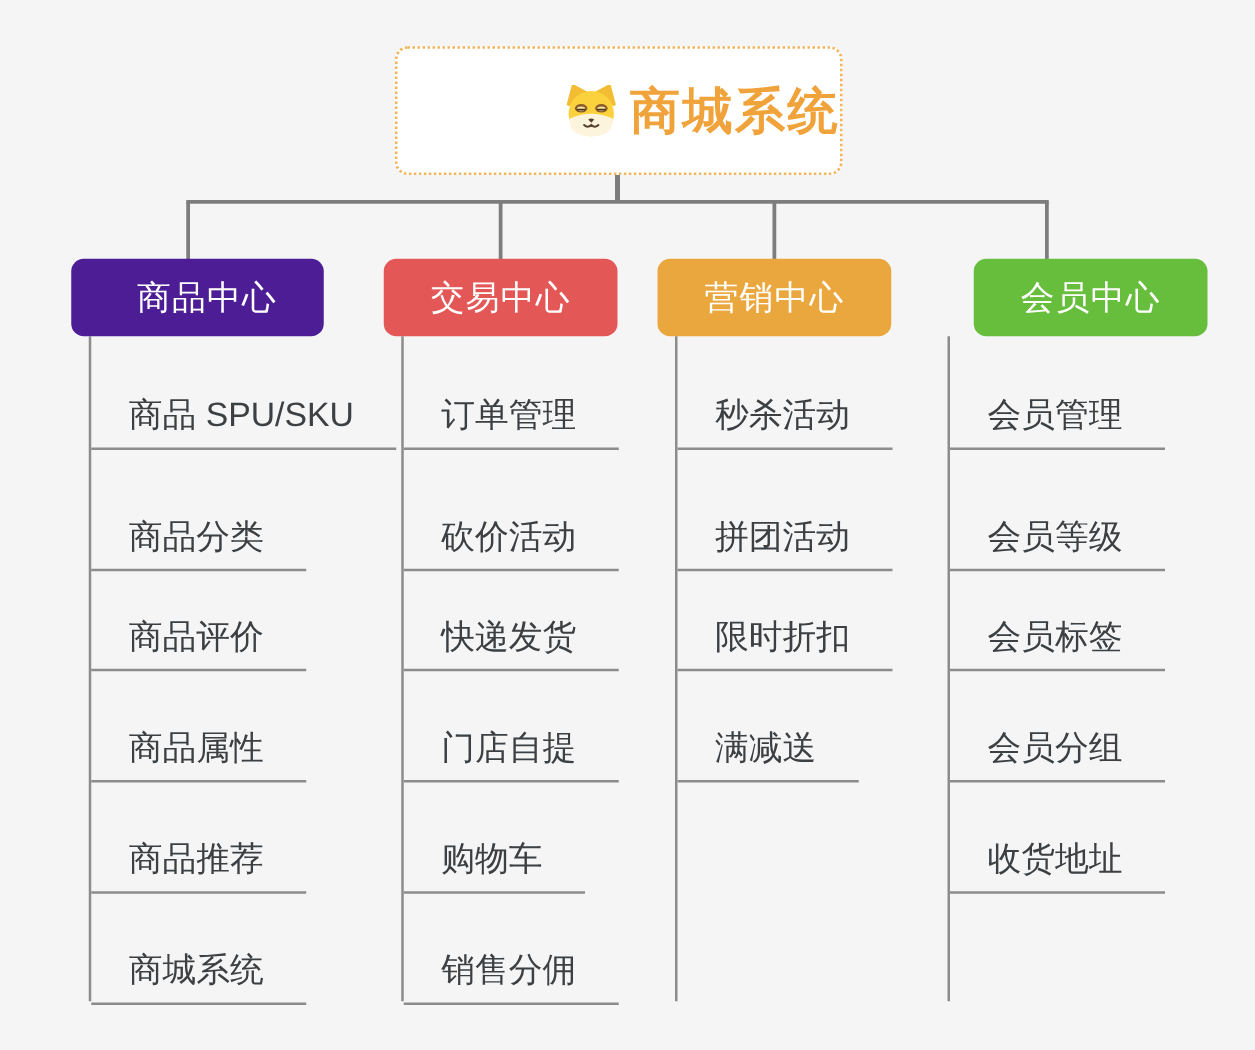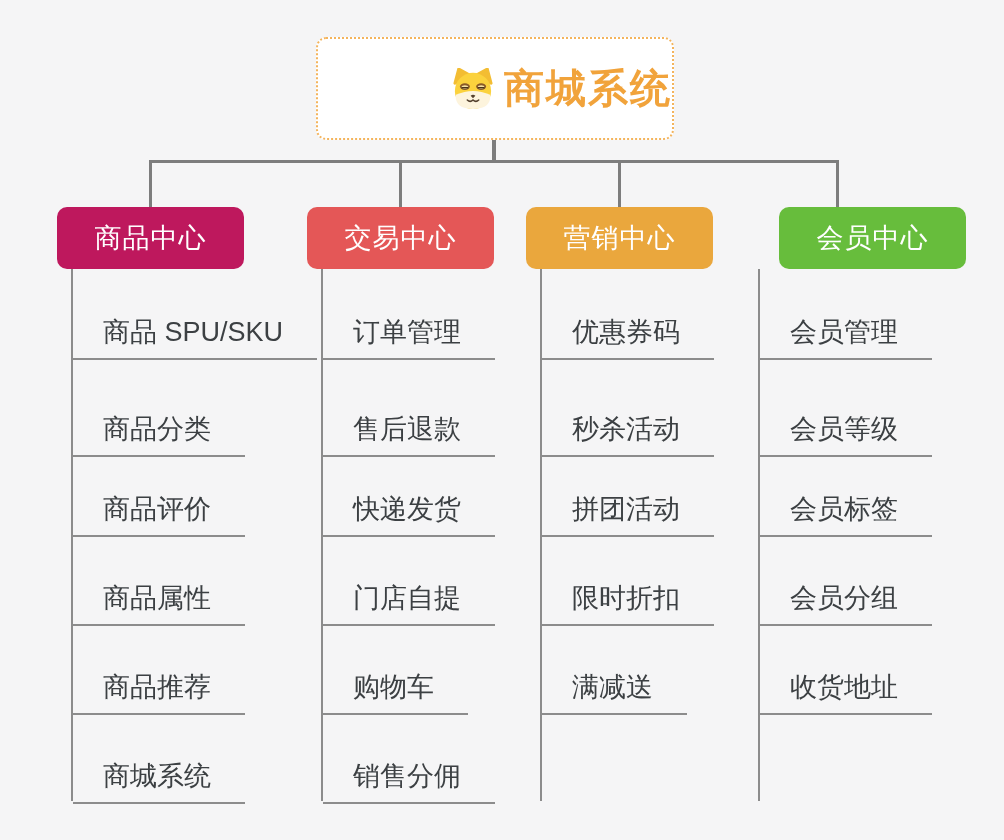--- a/index.html
+++ b/index.html
@@ -65,45 +65,44 @@
       <ellipse cx="32.5" cy="19.5" rx="5.2" ry="3.6" fill="#8a5a28"></ellipse>
       <ellipse cx="15.5" cy="20" rx="3.4" ry="1.9" fill="#f7e3a2"></ellipse>
       <ellipse cx="32.5" cy="20" rx="3.4" ry="1.9" fill="#f7e3a2"></ellipse>
       <path d="M12.5,20.6 h6 M29.5,20.6 h6" stroke="#4a3418" stroke-width="1.6" stroke-linecap="round"></path>
       <path d="M21.5,29 q2.5,-2 5,0 l-2.5,2.6 Z" fill="#54412e"></path>
       <path d="M18,33.5 Q21,36.5 24,33.5 Q27,36.5 30,33.5" stroke="#54412e" stroke-width="1.6" fill="none" stroke-linecap="round"></path>
     </svg>
     <span class="root-title" style="color: rgb(241, 163, 59);">商城系统</span>
   </div>
 
-  <div class="branch-box b0" style="background-color: #be185d;">商品中心</div>
+  <div class="branch-box b0" style="background-color: #4c1d95; padding-left: 15px;">商品中心</div>
   <div class="branch-box b1" style="background-color: rgb(228, 87, 87);">交易中心</div>
   <div class="branch-box b2" style="background-color: rgb(234, 167, 61);">营销中心</div>
   <div class="branch-box b3" style="background-color: rgb(103, 189, 60); margin-left: 35px;">会员中心</div>
 
   <div class="col c0">
     <div class="leaf">商品 SPU/SKU</div>
     <div class="leaf">商品分类</div>
     <div class="leaf">商品评价</div>
     <div class="leaf">商品属性</div>
     <div class="leaf">商品推荐</div>
     <div class="leaf">商城系统</div>
   </div>
 
   <div class="col c1">
     <div class="leaf">订单管理</div>
-    <div class="leaf">售后退款</div>
+    <div class="leaf">砍价活动</div>
     <div class="leaf">快递发货</div>
     <div class="leaf">门店自提</div>
     <div class="leaf">购物车</div>
     <div class="leaf">销售分佣</div>
   </div>
 
   <div class="col c2">
-    <div class="leaf">优惠券码</div>
     <div class="leaf">秒杀活动</div>
     <div class="leaf">拼团活动</div>
     <div class="leaf">限时折扣</div>
     <div class="leaf">满减送</div>
   </div>
 
   <div class="col c3">
     <div class="leaf">会员管理</div>
     <div class="leaf">会员等级</div>
     <div class="leaf">会员标签</div>

